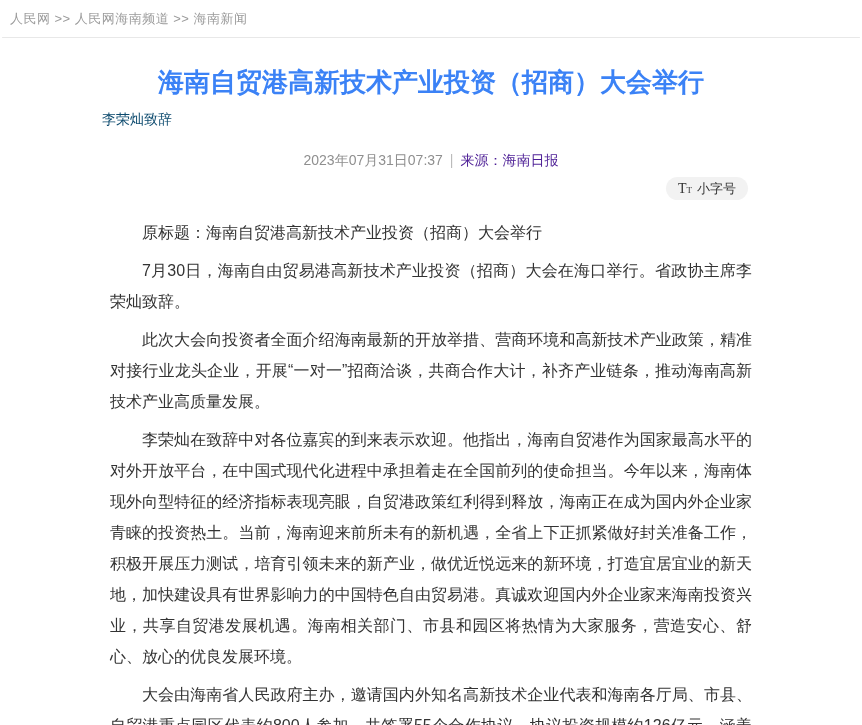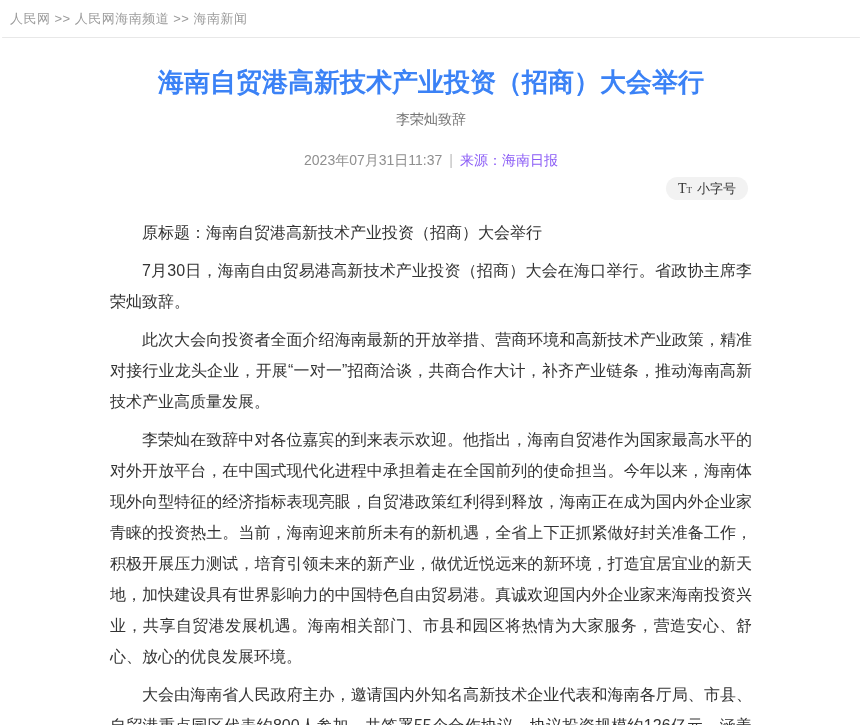--- a/index.html
+++ b/index.html
@@ -36,32 +36,31 @@
     margin-top: 26px;
     text-align: center;
     font-size: 26px;
     line-height: 36px;
     font-weight: bold;
     color: #3b82f6;
     font-family: "Liberation Sans", "DejaVu Sans", sans-serif;
   }
   .subtitle {
     margin-top: 11px;
-    text-align: center;
     font-size: 14px;
-    color: #737373;
+    color: #0c4a6e;
   }
   .meta {
     margin-top: 23px;
     text-align: center;
     font-size: 14px;
     color: #8f8f8f;
   }
   .meta .meta-sep { margin: 0 7px; color: #bbbbbb; }
-  .meta a { color: #8b5cf6; text-decoration: none; cursor: pointer; }
+  .meta a { color: #4c1d95; text-decoration: none; cursor: pointer; }
 
   .tools {
     margin-top: 7px;
     height: 24px;
     display: flex;
     justify-content: flex-end;
     padding-right: 12px;
   }
   .font-size-btn {
     border: none;
@@ -100,21 +99,21 @@
   <div class="breadcrumb"><a>人民网</a><span class="crumb-sep">&gt;&gt;</span><a>人民网海南频道</a><span class="crumb-sep">&gt;&gt;</span><a>海南新闻</a></div>
   <div class="top-divider"></div>
 
   <div class="content">
 
     <h1 class="title">海南自贸港高新技术产业投资（招商）大会举行</h1>
 
     <div class="subtitle">李荣灿致辞</div>
 
     <div class="meta">
-      <span>2023年07月31日11:37</span><span class="meta-sep">|</span><a>来源：海南日报</a>
+      <span>2023年07月31日07:37</span><span class="meta-sep">|</span><a>来源：海南日报</a>
     </div>
 
     <div class="tools">
       <button class="font-size-btn">
         <span class="tt">
             <span class="t-big">T</span>
             <span class="t-small">T</span>
           </span>
         <span>小字号</span>
       </button>

